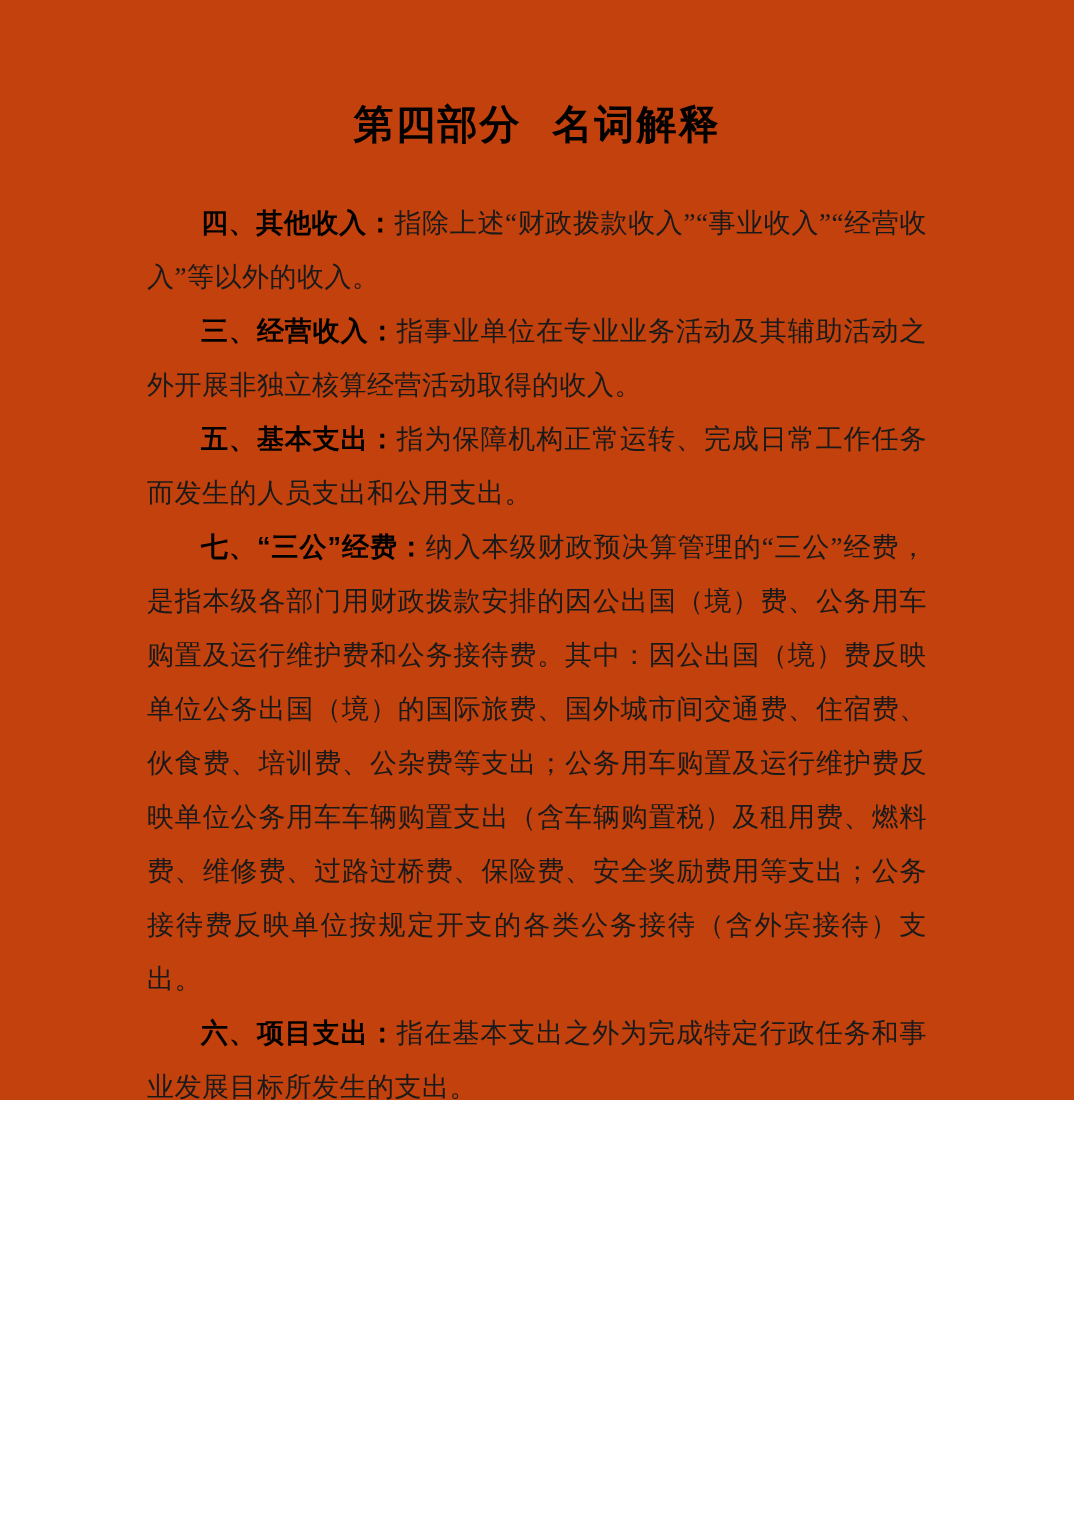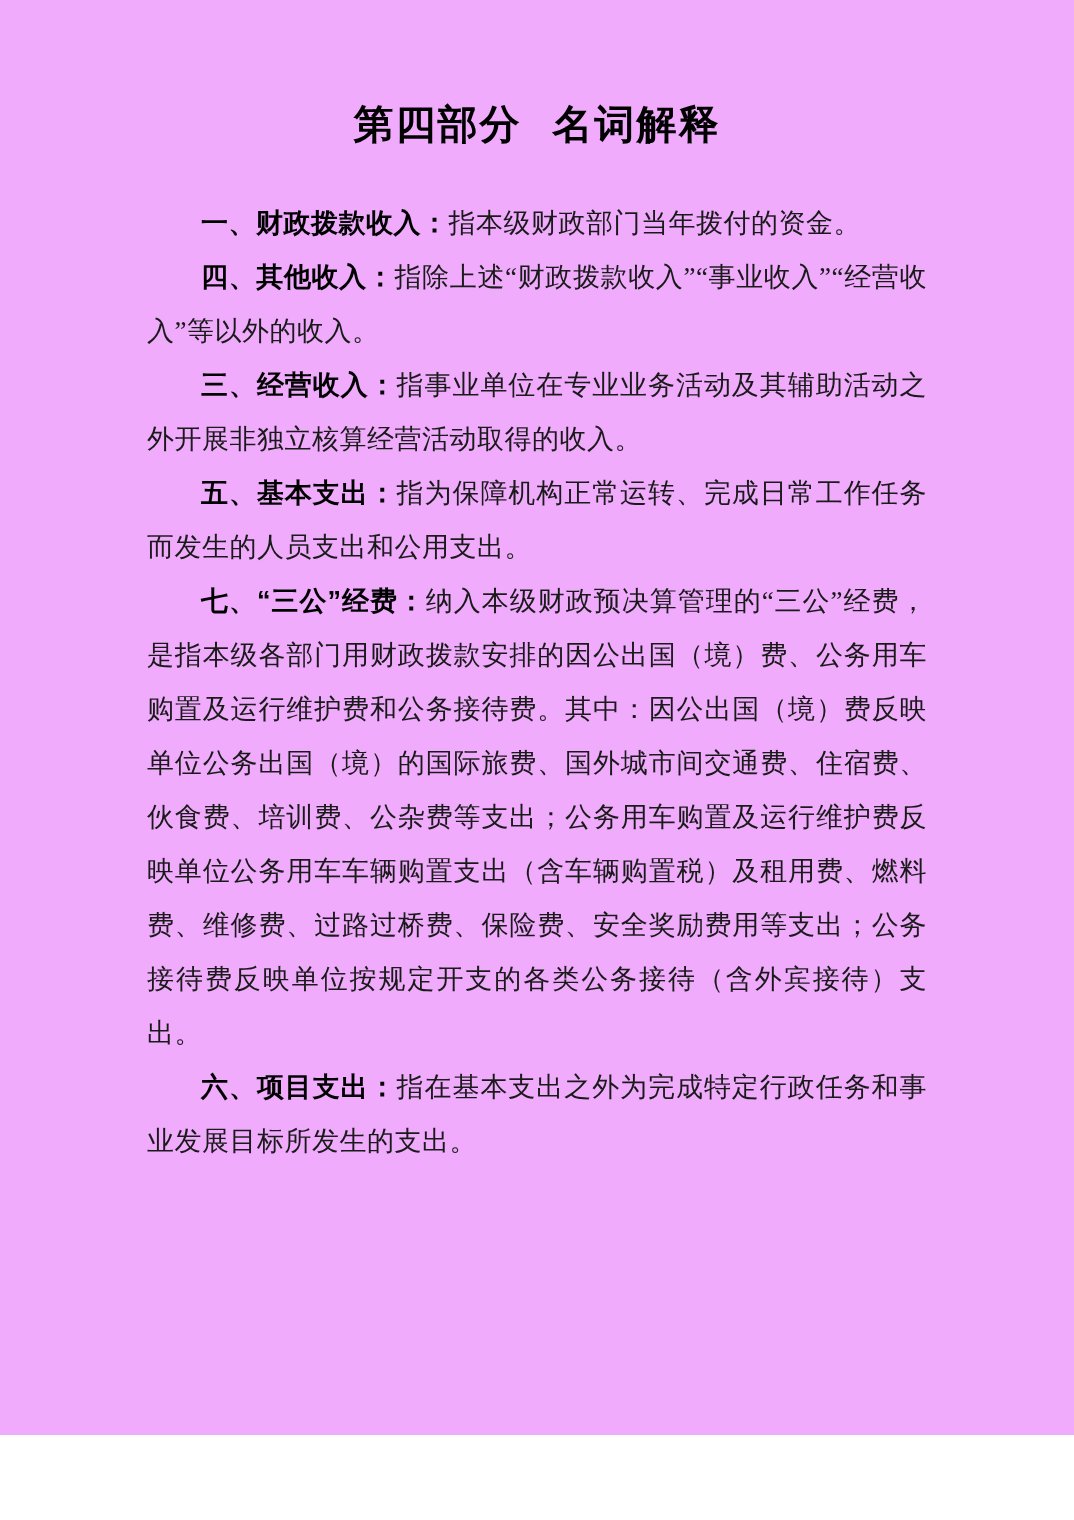--- a/index.html
+++ b/index.html
@@ -3,22 +3,22 @@
 <meta charset="utf-8">
 <style>
   html, body {
     margin: 0;
     padding: 0;
     background: #ffffff;
   }
   .page {
     position: relative;
     width: 1074px;
-    height: 1435px;
-    background: #f0abfc;
+    height: 1100px;
+    background: #c2410c;
     color: #111111;
     overflow: hidden;
     font-family: "Liberation Serif", "DejaVu Serif", serif;
   }
   .doc-title {
     margin: 0;
     padding-top: 96px;
     text-align: center;
     font-family: "Liberation Sans", "DejaVu Sans", sans-serif;
     font-weight: 700;
@@ -61,21 +61,20 @@
 </style>
 </head>
 <body>
 
 <div class="page">
 
   <h1 class="doc-title">第四部分 名词解释</h1>
 
   <div class="content">
 
-    <p><span class="term">一、财政拨款收入：</span><span>指本级财政部门当年拨付的资金。</span></p>
 
 
     <p><span class="term">四、其他收入：</span><span>指除上述“财政拨款收入”“事业收入”“经营收入”等以外的收入。</span></p>
 
     <p><span class="term">三、经营收入：</span><span>指事业单位在专业业务活动及其辅助活动之外开展非独立核算经营活动取得的收入。</span></p>
 
     <p><span class="term">五、基本支出：</span><span>指为保障机构正常运转、完成日常工作任务而发生的人员支出和公用支出。</span></p>
 
     <p><span class="term">七、“三公”经费：</span><span>纳入本级财政预决算管理的“三公”经费，是指本级各部门用财政拨款安排的因公出国（境）费、公务用车购置及运行维护费和公务接待费。其中：因公出国（境）费反映单位公务出国（境）的国际旅费、国外城市间交通费、住宿费、伙食费、培训费、公杂费等支出；公务用车购置及运行维护费反映单位公务用车车辆购置支出（含车辆购置税）及租用费、燃料费、维修费、过路过桥费、保险费、安全奖励费用等支出；公务接待费反映单位按规定开支的各类公务接待（含外宾接待）支出。</span></p>
 

